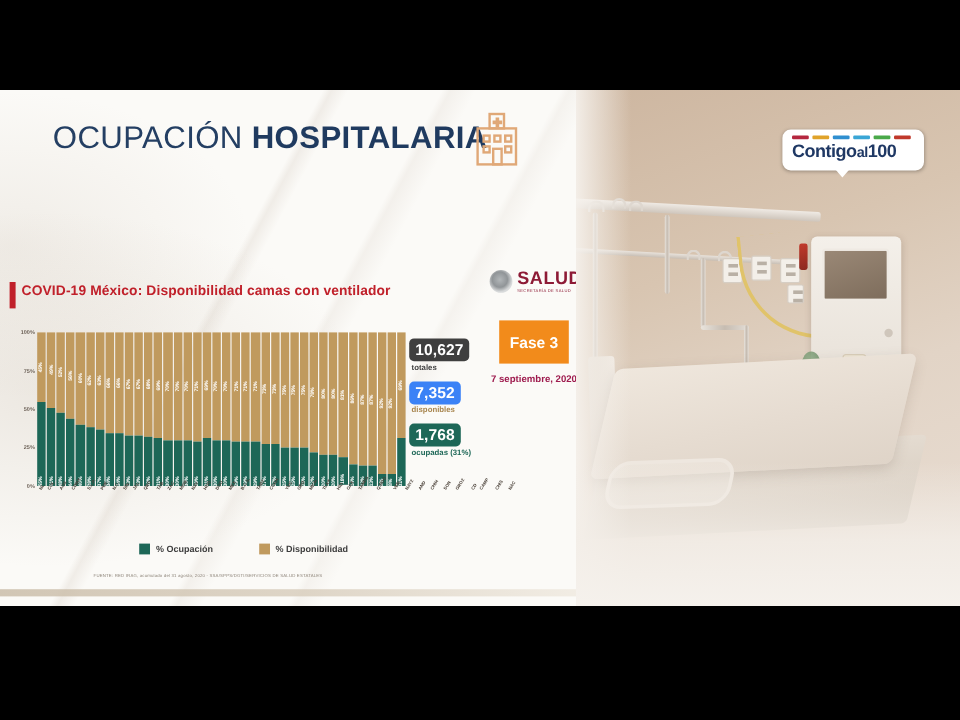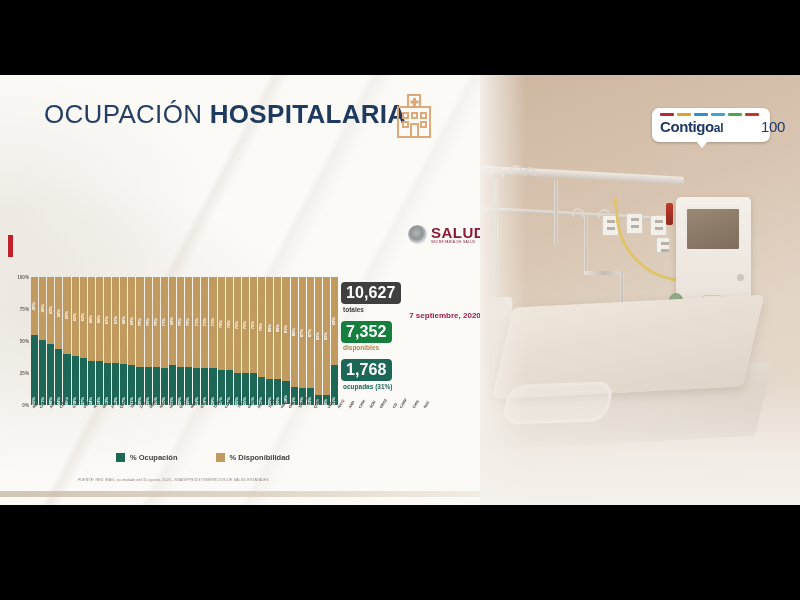--- a/index.html
+++ b/index.html
@@ -99,25 +99,25 @@
   }
   #xaxis .xl {
     flex: 1 1 0; font-size: 3.7px; color: #4a4038; font-weight: 700;
     transform: rotate(-58deg); transform-origin: left top; white-space: nowrap;
     margin-left: 1px;
   }
 
   
   #totals { position: absolute; left: 341px; top: 207px; width: 62px; }
   .pill {
-    border-radius: 4px; color: #fff; font-size: 16px; font-weight: 700;
+    border-radius: 4px; color: #fff; font-size: 13px; font-weight: 700;
     padding: 2px 5px; display: inline-block; letter-spacing: .1px;
   }
   .pill.dark { background: #3f3f3f; }
-  .pill.tan  { background: #15803d; }
+  .pill.tan  { background: #3b82f6; }
   .pill.green{ background: #1d6757; }
   .cap { font-size: 6.5px; font-weight: 700; margin: 1.5px 0 7px 2px; line-height: 1.25; }
   .cap.dark { color: #3f3f3f; } .cap.tan { color: #a8864f; } .cap.green { color: #1d6757; }
 
   
   #legend {
     position: absolute; left: 100px; top: 378px; display: flex; gap: 22px; align-items: center;
   }
   #legend .it { display: flex; align-items: center; gap: 5px; margin-left: 16px; }
   #legend .sw { width: 9px; height: 9px; }
@@ -238,21 +238,21 @@
     position: absolute; left: 652px; top: 108px; width: 118px; height: 34px;
     background: #fff; border-radius: 7px; box-shadow: 0 1px 3px rgba(0,0,0,.25);
   }
   #contigo .dashes { position:absolute; left:8px; top:5px; display:flex; gap:3px; }
   #contigo .dashes s { display:block; width:14px; height:2.5px; border-radius:1px; }
   #contigo .word {
     position:absolute; left:8px; top:11px; font-size:15px; font-weight:800; color:#1f3864;
     letter-spacing:-.4px; white-space:nowrap; line-height:1;
   }
   #contigo .word .al { color:#1f3864; font-weight:700; font-size:12px; }
-  #contigo .word .n  { color:#1f3864; font-weight:400;margin-left:38px; }
+  #contigo .word .n  { color:#1f3864; font-weight:700; }
   #contigo .tail {
     position:absolute; left:44px; bottom:-6px; width:0; height:0;
     border-left:6px solid transparent; border-right:6px solid transparent; border-top:7px solid #fff;
   }
 </style>
 </head>
 <body>
 
 <div id="stage">
 
@@ -271,29 +271,31 @@
         <rect x="20" y="22" width="5" height="5"></rect>
         <rect x="29" y="22" width="5" height="5"></rect>
         <rect x="11" y="31" width="5" height="5"></rect>
         <rect x="29" y="31" width="5" height="5"></rect>
         <rect x="19" y="33" width="7" height="13"></rect>
       </g>
       <path d="M21 7h3v2.5h2.5v3H24V15h-3v-2.5h-2.5v-3H21z" fill="#e0a877"></path>
     </svg>
 
     <div id="sub-rule"></div>
+    <div id="subtitle">COVID-19 México: Disponibilidad camas con ventilador</div>
 
     <div id="salud">
       <div class="eagle"></div>
       <div class="txt">
         <div class="b">SALUD</div>
         <span class="s">SECRETARÍA DE SALUD</span>
       </div>
     </div>
 
+    <div id="fase">Fase 3</div>
     <div id="fecha">7 septiembre,
 2020</div>
 
     <div id="chart">
       <div id="yaxis">
           <div class="t" style="top: 100%;">0%</div>
           <div class="t" style="top: 75%;">25%</div>
           <div class="t" style="top: 50%;">50%</div>
           <div class="t" style="top: 25%;">75%</div>
           <div class="t" style="top: 0%;">100%</div>

